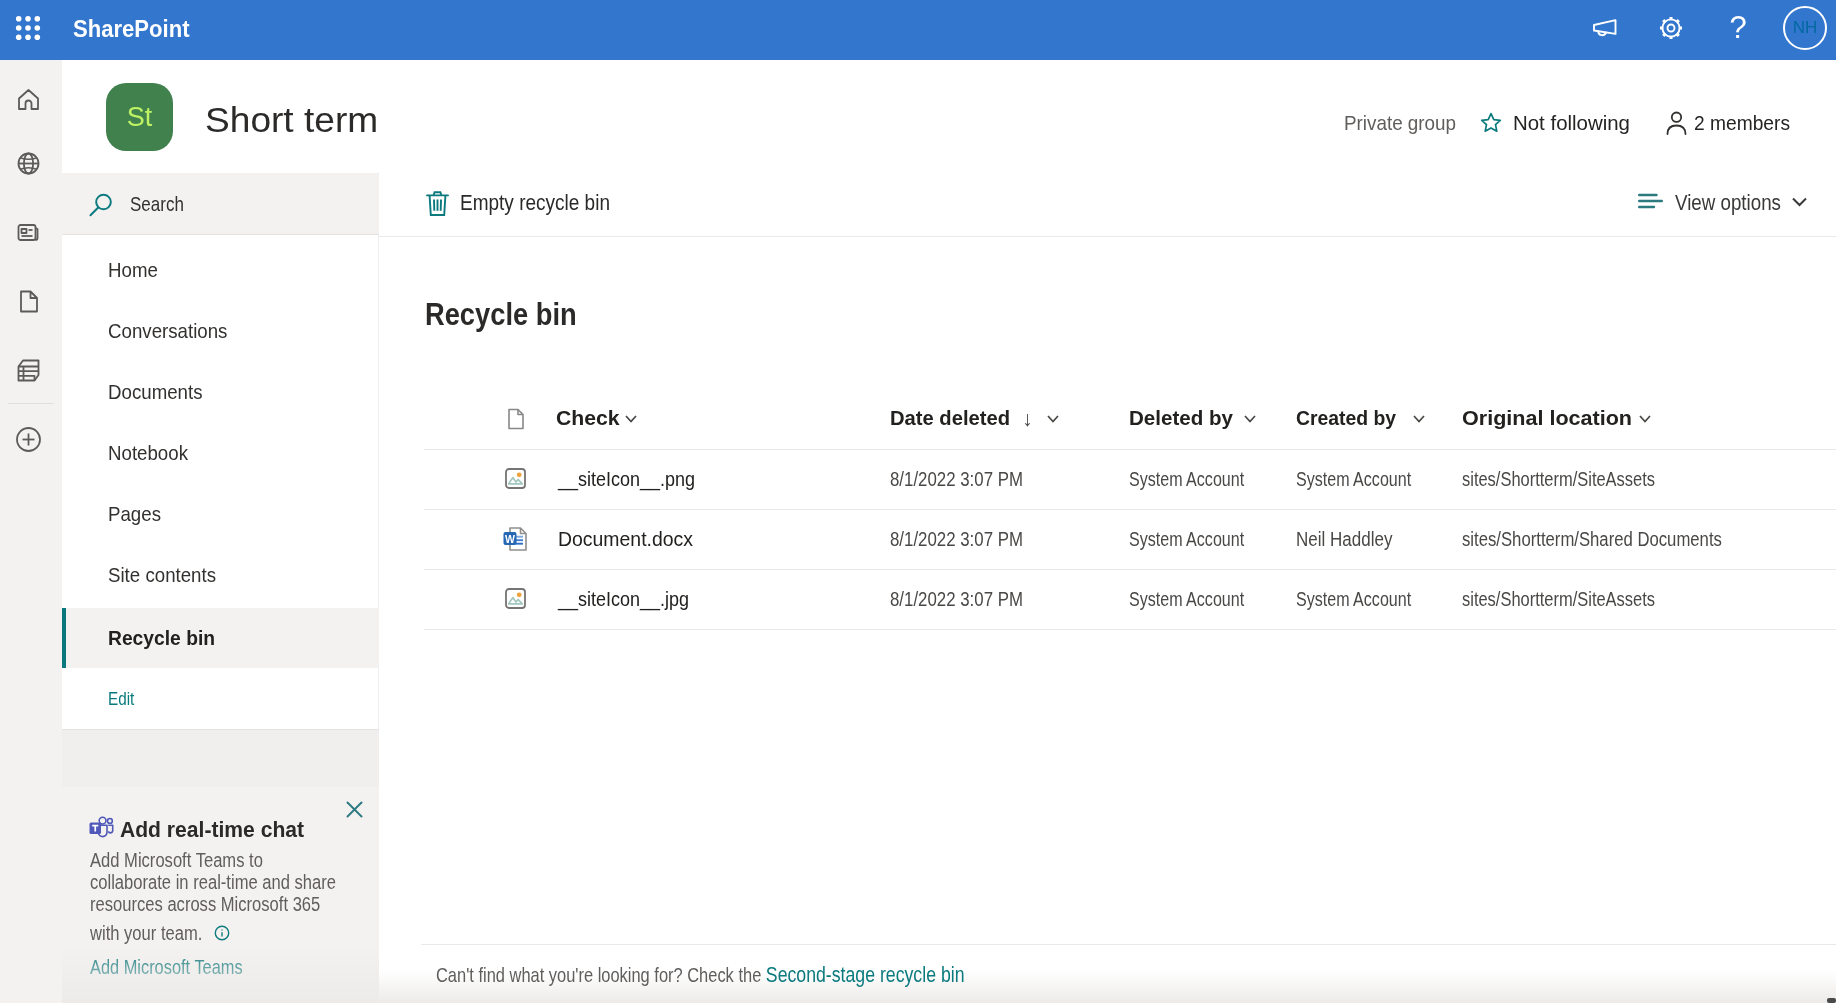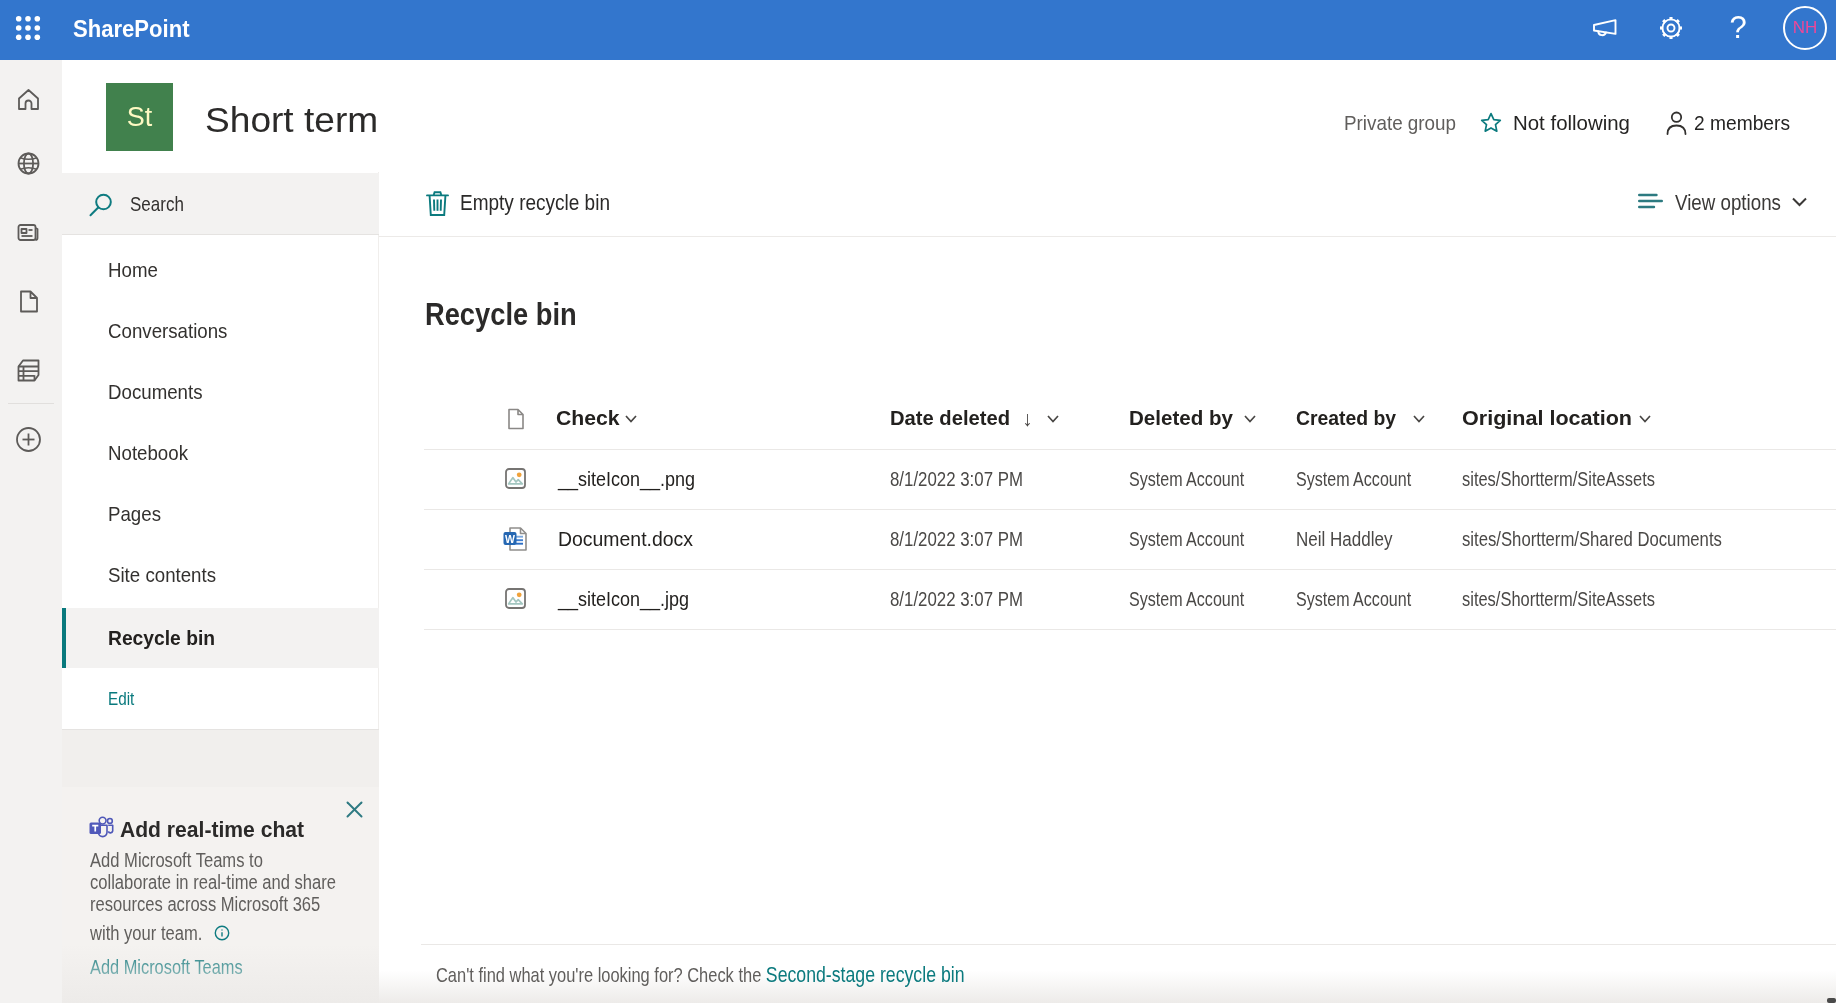--- a/index.html
+++ b/index.html
@@ -3,23 +3,23 @@
 <meta charset="utf-8">
 <style>
   * { margin:0; padding:0; box-sizing:border-box; }
   html,body { width:1836px; height:1003px; overflow:hidden; }
   body { font-family:"Liberation Sans", sans-serif; background:#ffffff; position:relative; }
   .abs { position:absolute; }
   .sx { transform-origin:0 50%; white-space:nowrap; }
   .topbar { left:0; top:0; width:1836px; height:60px; background:#3376cd; }
   .rail { left:0; top:60px; width:62px; height:943px; background:#f3f2f1; }
   .spTitle { left:73px; top:14px; height:30px; line-height:30px; color:#fff; font-size:24px; font-weight:bold; transform:scaleX(0.92); }
-  .nhCircle { left:1783px; top:6px; width:44px; height:44px; border:2.2px solid #fff; border-radius:50%; color:#ec4899; font-size:17px; text-align:center; line-height:40px; }
+  .nhCircle { left:1783px; top:6px; width:44px; height:44px; border:2.2px solid #fff; border-radius:50%; color:#0369a1; font-size:17px; text-align:center; line-height:40px; }
   .qmark { left:1723px; top:9px; width:30px; height:38px; color:#fff; font-size:31px; line-height:38px; text-align:center; font-weight:400;}
-  .siteSquare { left:106px; top:83px; width:67px; height:68px; background:#41814d; color:#fef9c3; text-align:center; font-size:27px; line-height:68px; }
+  .siteSquare { left:106px; top:83px; width:67px; height:68px; background:#41814d; color:#bef264; text-align:center; font-size:27px; line-height:68px;border-radius:20px; }
   .siteName { left:205px; top:102px; height:36px; line-height:36px; font-size:35px; color:#2b2a29; transform:scaleX(1.06); }
   .hdrRight { top:108px; height:30px; line-height:30px; font-size:21px; }
   .gray { color:#605e5c; }
   .dark { color:#252423; }
   .navArea { left:62px; top:172px; width:317px; height:831px; background:#ffffff; border-right:1px solid #f0eeec; }
   .searchRow { left:62px; top:173px; width:317px; height:62px; background:#f3f2f1; border-bottom:1px solid #e5e3e1; }
   .searchTxt { left:130px; top:189px; height:30px; line-height:30px; font-size:21px; color:#33312f; transform:scaleX(0.81); }
   .navItem { left:108px; width:260px; height:30px; line-height:30px; font-size:21px; color:#33312f; transform:scaleX(0.89); }
   .selRow { left:62px; top:608px; width:317px; height:60px; background:#f3f2f1; border-left:4px solid #09797d; }
   .editLnk { left:108px; top:685px; height:28px; line-height:28px; font-size:18px; color:#09797d; transform:scaleX(0.85); }

